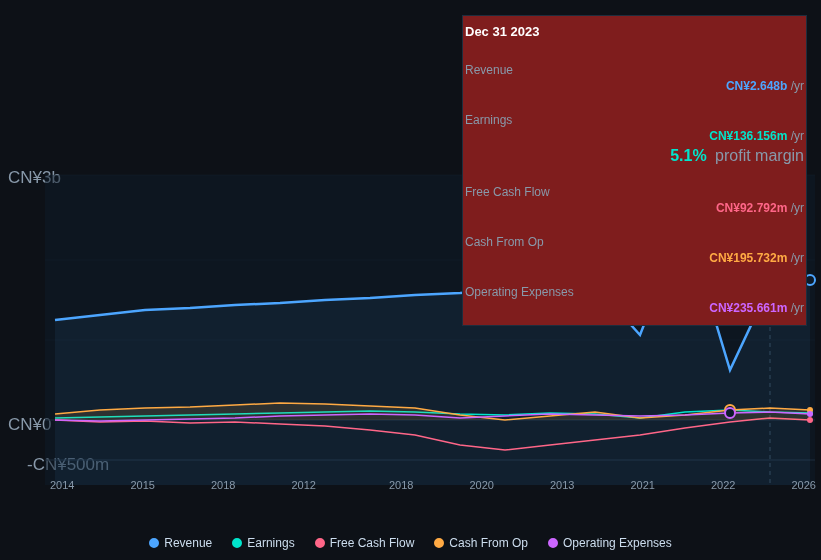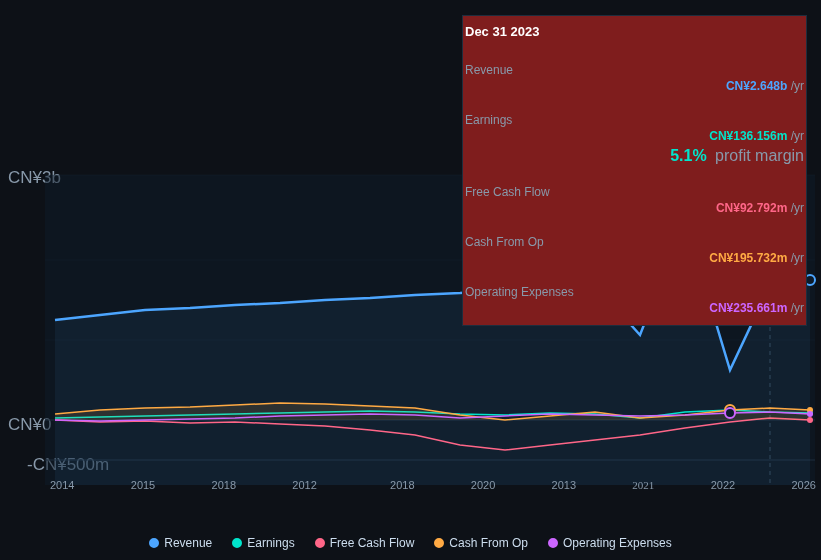--- a/index.html
+++ b/index.html
@@ -321,21 +321,21 @@
   <div style="position:absolute; bottom:69px; display:flex; width:821px; left:0;text-align:center;">
     <div style="width:45px;"></div>
     <div style="flex:1; display:flex; justify-content:space-between; padding:0 5px;">
       <span class="x-label" style="position:relative; bottom:auto; transform:none;">2014</span>
       <span class="x-label" style="position:relative; bottom:auto; transform:none;">2015</span>
       <span class="x-label" style="position:relative; bottom:auto; transform:none;">2018</span>
       <span class="x-label" style="position:relative; bottom:auto; transform:none;">2012</span>
       <span class="x-label" style="position:relative; bottom:auto; transform:none;margin-left:17px;">2018</span>
       <span class="x-label" style="position:relative; bottom:auto; transform:none;">2020</span>
       <span class="x-label" style="position:relative; bottom:auto; transform:none;">2013</span>
-      <span class="x-label" style="position:relative; bottom:auto; transform:none;font-family:Liberation Serif, serif;">2021</span>
+      <span class="x-label" style="position:relative; bottom:auto; transform:none;">2021</span>
       <span class="x-label" style="position:relative; bottom:auto; transform:none;">2022</span>
       <span class="x-label" style="position:relative; bottom:auto; transform:none;">2026</span>
     </div>
   </div>
 
   <div class="legend">
     <div class="legend-item">
       <div class="legend-dot" style="border-color:#4da6ff; background:#4da6ff;"></div>
       <span class="legend-text">Revenue</span>
     </div>

